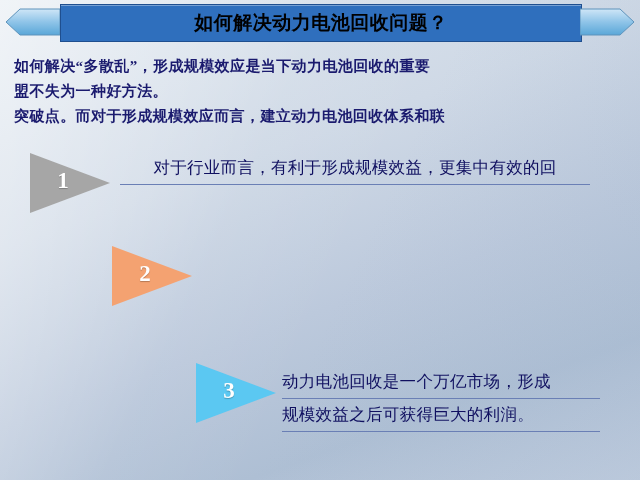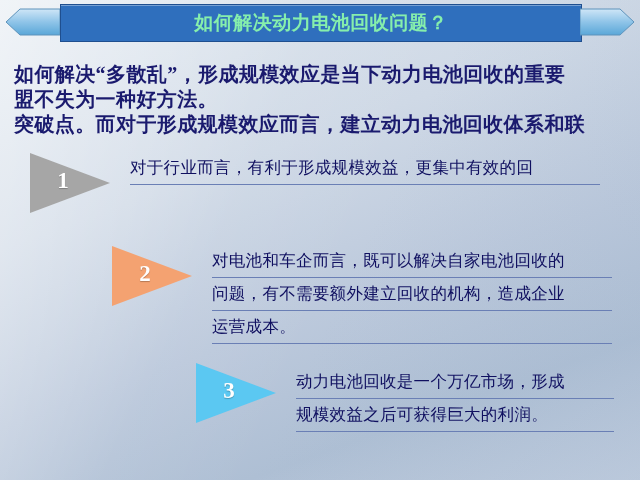--- a/index.html
+++ b/index.html
@@ -43,44 +43,44 @@
     width: 520px;
     height: 36px;
     background: #2f6fbd;
     border: 1px solid #1f4f8f;
     box-shadow: inset 0 1px 0 rgba(255,255,255,0.35);
     display: flex;
     align-items: center;
     justify-content: center;
   }
   .title-text {
-    color: #86efac;
+    color: #000000;
     font-size: 19px;
     font-weight: bold;
     font-family: "Liberation Serif", serif;
     letter-spacing: 0.5px;
     white-space: nowrap;
   }
   .arrow-left, .arrow-right {
     position: absolute;
     top: 3px;
     width: 54px;
     height: 30px;
   }
   .arrow-left { left: 0; }
   .arrow-right { right: 0; }
 
   
   .intro {
     position: absolute;
     left: 14px;
-    top: 62px;
+    top: 54px;
     width: 608px;
     color: #1a1a6e;
-    font-size: 20px;
+    font-size: 15px;
     line-height: 25px;
     font-weight: bold;
     font-family: "Liberation Serif", serif;
     letter-spacing: 0.4px;
   }
 
   
   .row {
     position: absolute;
     display: flex;
@@ -112,27 +112,27 @@
     font-family: "Liberation Serif", serif;
     letter-spacing: 0.3px;
   }
   .row-text .ul {
     display: block;
     border-bottom: 1px solid #6a7fb5;
     padding-bottom: 1px;
   }
 
   #row1 { left: 24px;  top: 150px; width: 600px; }
-  #row1 .row-text { width: 470px; margin-left: 14px; margin-top: 2px; }
+  #row1 .row-text { width: 470px; margin-left: 4px; margin-top: 2px; text-align: center; }
 
   #row2 { left: 106px; top: 243px; width: 520px; }
   #row2 .row-text { width: 400px; margin-left: 14px; margin-top: 2px; }
 
   #row3 { left: 190px; top: 360px; width: 440px; }
-  #row3 .row-text { width: 318px; margin-left: 14px; margin-top: 6px; }
+  #row3 .row-text { width: 318px; margin-left: 0; margin-top: 6px; }
 </style>
 </head>
 <body>
 
 <div id="slide">
 
   <div class="title-bar">
     <span class="arrow-left">
       <svg width="54" height="30" viewBox="0 0 54 30">
         <defs>
@@ -182,25 +182,20 @@
     </div>
   </div>
 
   <div class="row" id="row2">
     <span class="tri">
       <svg width="92" height="66" viewBox="0 0 92 66">
         <polygon points="6,3 6,63 86,33" fill="#f4a271"></polygon>
       </svg>
       <span class="num">2</span>
     </span>
-    <div class="row-text">
-      <span class="ul">对电池和车企而言，既可以解决自家电池回收的</span>
-      <span class="ul">问题，有不需要额外建立回收的机构，造成企业</span>
-      <span class="ul">运营成本。</span>
-    </div>
   </div>
 
   <div class="row" id="row3">
     <span class="tri">
       <svg width="92" height="66" viewBox="0 0 92 66">
         <polygon points="6,3 6,63 86,33" fill="#5bc8f2"></polygon>
       </svg>
       <span class="num">3</span>
     </span>
     <div class="row-text">

